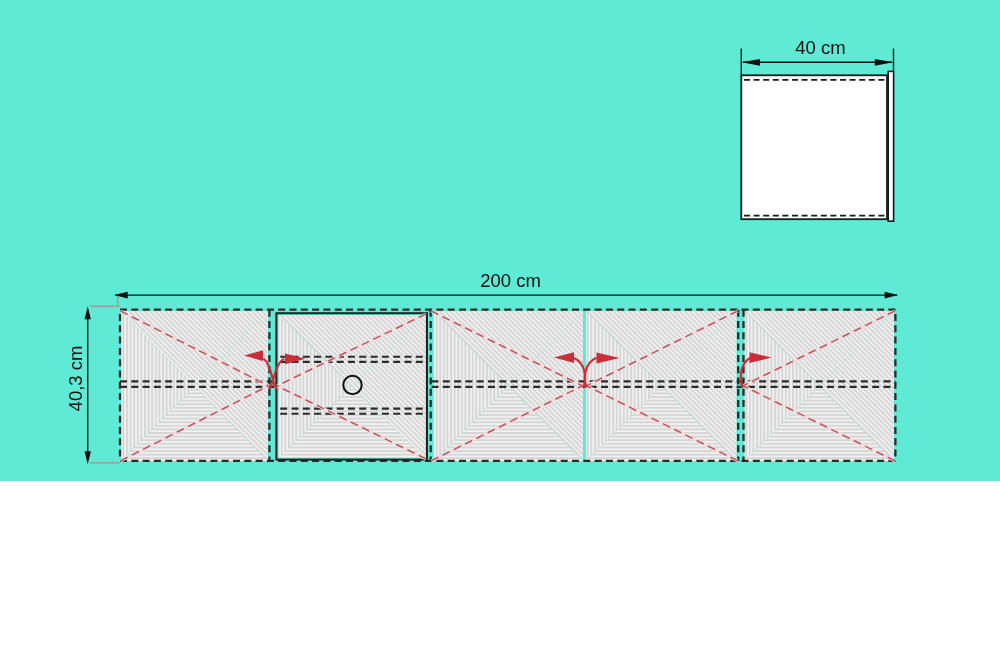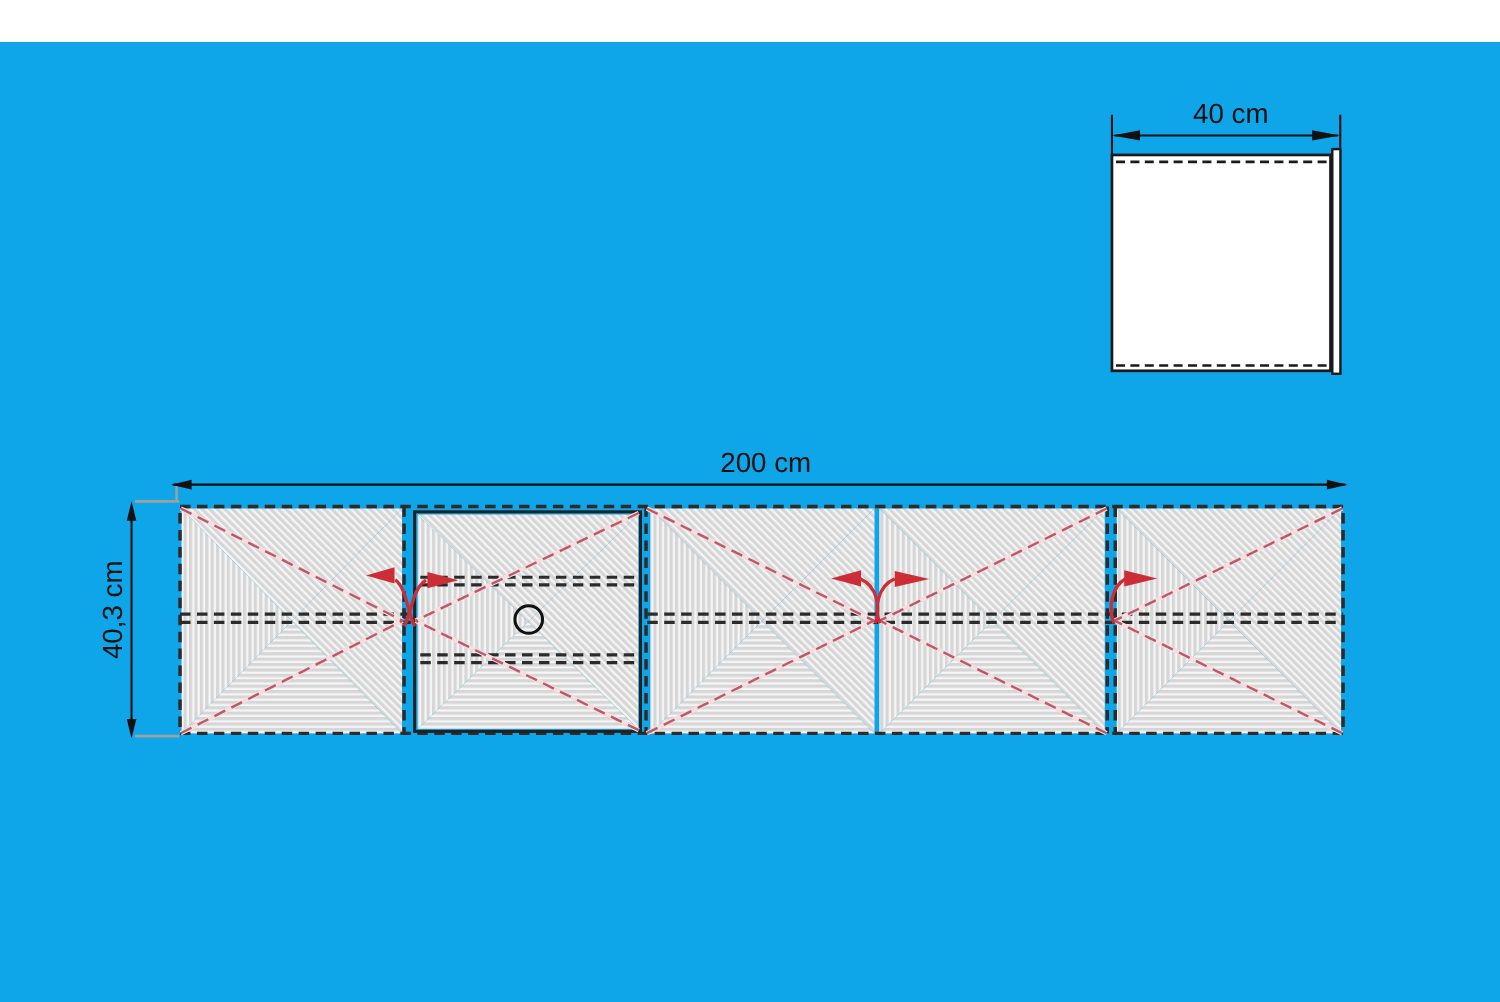--- a/index.html
+++ b/index.html
@@ -1,16 +1,16 @@
 <!DOCTYPE html>
 <html><head>
 <meta charset="utf-8">
 <style>
   html,body{margin:0;padding:0;background:#ffffff;}
-  .wrap{width:1000px;height:641px;position:relative;background:#0ea5e9;overflow:hidden;margin-top:28px;}
+  .wrap{width:1000px;height:481px;position:relative;background:#5eead4;overflow:hidden;}
   text{font-family:"Liberation Sans", sans-serif;fill:#111;}
 </style>
 </head>
 <body>
 <div class="wrap">
 <svg width="1000" height="668" viewBox="0 0 1000 668" xmlns="http://www.w3.org/2000/svg">
 <defs>
   <pattern id="pv" width="3.6" height="3.6" patternUnits="userSpaceOnUse">
     <rect width="3.6" height="3.6" fill="#f5f5f5"></rect>
     <rect width="2.1" height="3.6" fill="#d6d6d6"></rect>

